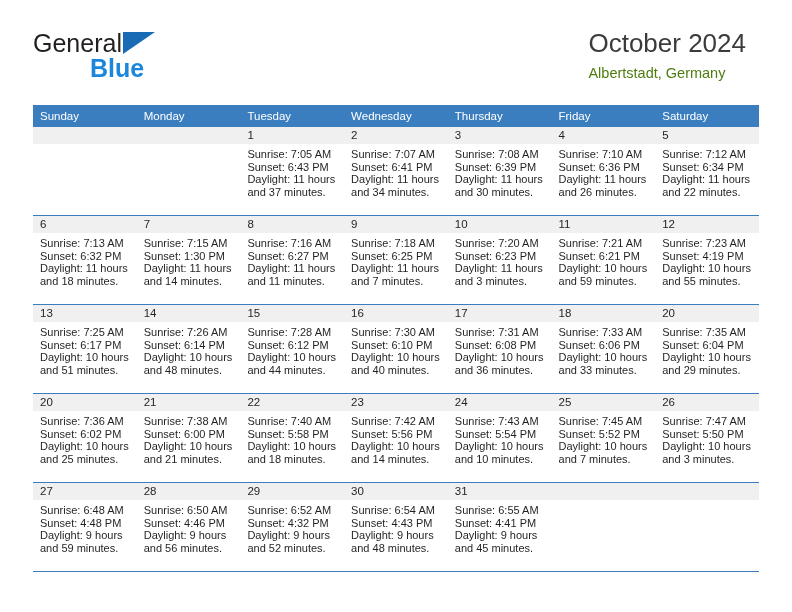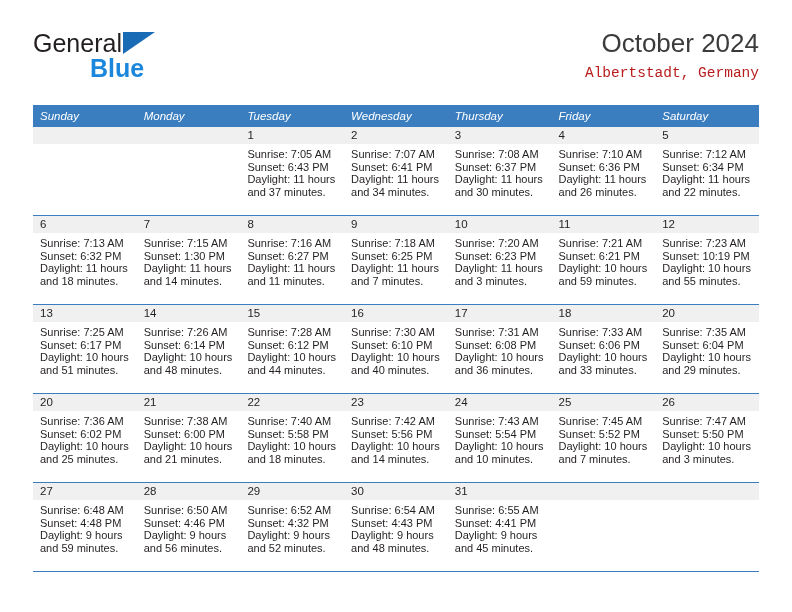--- a/index.html
+++ b/index.html
@@ -61,39 +61,37 @@
     left: 57px;
     top: 25px;
     font-size: 25px;
     color: #1b87dc;
     line-height: 30px;
     font-weight: bold;
   }
 
   .title-block {
     position: absolute;
-    right: 0;
+    right: 13px;
     top: -2px;
-    text-align: right;
   }
   .cal-title {
     font-size: 26px;
     color: #3b3b3b;
     line-height: 34px;
     font-weight: normal;
     margin: 0;
     white-space: nowrap;
   }
   .cal-subtitle {
     font-size: 14.5px;
-    color: #b91c1c;
+    color: #4d7c0f;
     line-height: 22px;
     margin: 2px 0 0 0;
     white-space: nowrap;
-    font-family: Liberation Mono, monospace;
   }
 
   
   .calendar {
     position: absolute;
     left: 33px;
     top: 105px;
     width: 726px;
     border-collapse: collapse;
     table-layout: fixed;
@@ -101,21 +99,20 @@
   .calendar th {
     background: #3b7ec0;
     color: #ffffff;
     font-size: 11.5px;
     font-weight: normal;
     text-align: left;
     padding: 5px 0 5px 7px;
     height: 19px;
     box-sizing: border-box;
     border: none;
-    font-style: italic;
   }
   .calendar td {
     width: 103.7px;
     height: 88px;
     vertical-align: top;
     padding: 0;
     border: none;
     border-bottom: 1px solid #3b7ec0;
     background: #ffffff;
   }
@@ -221,21 +218,21 @@
                 <div>Daylight: 11 hours</div>
                 <div>and 34 minutes.</div>
               </div>
             </div>
           </td>
         <td>
             <div class="daycell">
               <div class="daynum-band">3</div>
               <div class="details">
                 <div>Sunrise: 7:08 AM</div>
-                <div>Sunset: 6:37 PM</div>
+                <div>Sunset: 6:39 PM</div>
                 <div>Daylight: 11 hours</div>
                 <div>and 30 minutes.</div>
               </div>
             </div>
           </td>
         <td>
             <div class="daycell">
               <div class="daynum-band">4</div>
               <div class="details">
                 <div>Sunrise: 7:10 AM</div>
@@ -323,21 +320,21 @@
                 <div>Daylight: 10 hours</div>
                 <div>and 59 minutes.</div>
               </div>
             </div>
           </td>
         <td>
             <div class="daycell">
               <div class="daynum-band">12</div>
               <div class="details">
                 <div>Sunrise: 7:23 AM</div>
-                <div>Sunset: 10:19 PM</div>
+                <div>Sunset: 4:19 PM</div>
                 <div>Daylight: 10 hours</div>
                 <div>and 55 minutes.</div>
               </div>
             </div>
           </td>
       </tr>
 
       <tr>
         <td>
             <div class="daycell">

